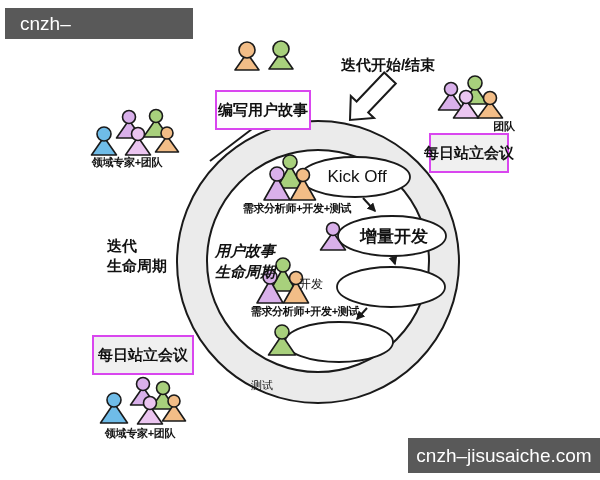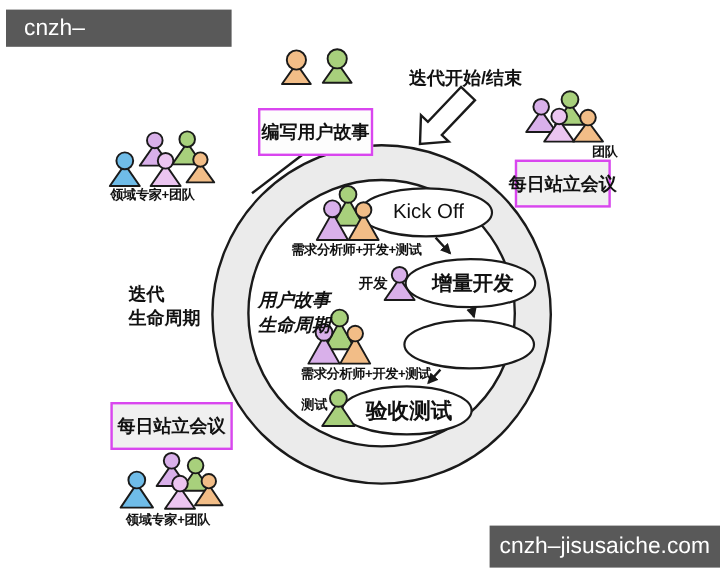--- a/index.html
+++ b/index.html
@@ -8,21 +8,21 @@
   .canvas svg{position:absolute;left:0;top:0;}
   .banner{position:absolute;background:#595959;color:#fff;font-size:19px;box-sizing:border-box;}
   .banner.tl{left:5px;top:8px;width:188px;height:31px;line-height:31px;padding-left:15px;}
   .banner.br{left:408px;top:438px;width:192px;height:35px;line-height:35px;text-align:center;}
   .mbox{position:absolute;box-sizing:border-box;border:2px solid #d946ef;background:#f0f0f0;
         font-weight:bold;font-size:15px;display:flex;align-items:center;justify-content:center;
         white-space:nowrap;}
   .mbox.light{background:#fdfdfd;}
   .lbl{position:absolute;transform:translateX(-50%);white-space:nowrap;}
   .role{font-size:11px;font-weight:600;letter-spacing:-0.3px;}
-  .role12{font-size:12px;font-weight:bold;}
+  .role12{font-size:12px;font-weight:normal;margin-top:48px;}
   .big{font-weight:bold;font-size:15px;}
   .twoline{text-align:left;line-height:20px;}
   .twoline span{display:block;}
   .leftalign{transform:none;text-align:right;line-height:21px;font-style:italic;}
   .stage{position:absolute;transform:translate(-50%,-50%);white-space:nowrap;}
   .stage.en{font-size:17px;font-weight:500;}
   .stage.zh{font-size:17px;font-weight:bold;}
 </style>
 </head>
 <body>
@@ -190,14 +190,13 @@
   <div class="lbl role" style="left:127px;top:155px;">领域专家+团队</div>
   <div class="lbl role" style="left:504px;top:119px;">团队</div>
   <div class="lbl role" style="left:140px;top:426px;">领域专家+团队</div>
   <div class="lbl role" style="left:297px;top:201px;">需求分析师+开发+测试</div>
   <div class="lbl role12" style="left:311px;top:228px;">开发</div>
   <div class="lbl role" style="left:305px;top:304px;">需求分析师+开发+测试</div>
   <div class="lbl role12" style="left:262px;top:330px;font-size:11px;">测试</div>
 
   <div class="stage zh" style="left:394px;top:236px;">增量开发</div>
   <div class="stage en" style="left:357px;top:177px;">Kick Off</div>
-  <div class="stage zh" style="left:341px;top:342px;font-size:18px;">验收测试</div>
 </div>
 
 </body></html>

